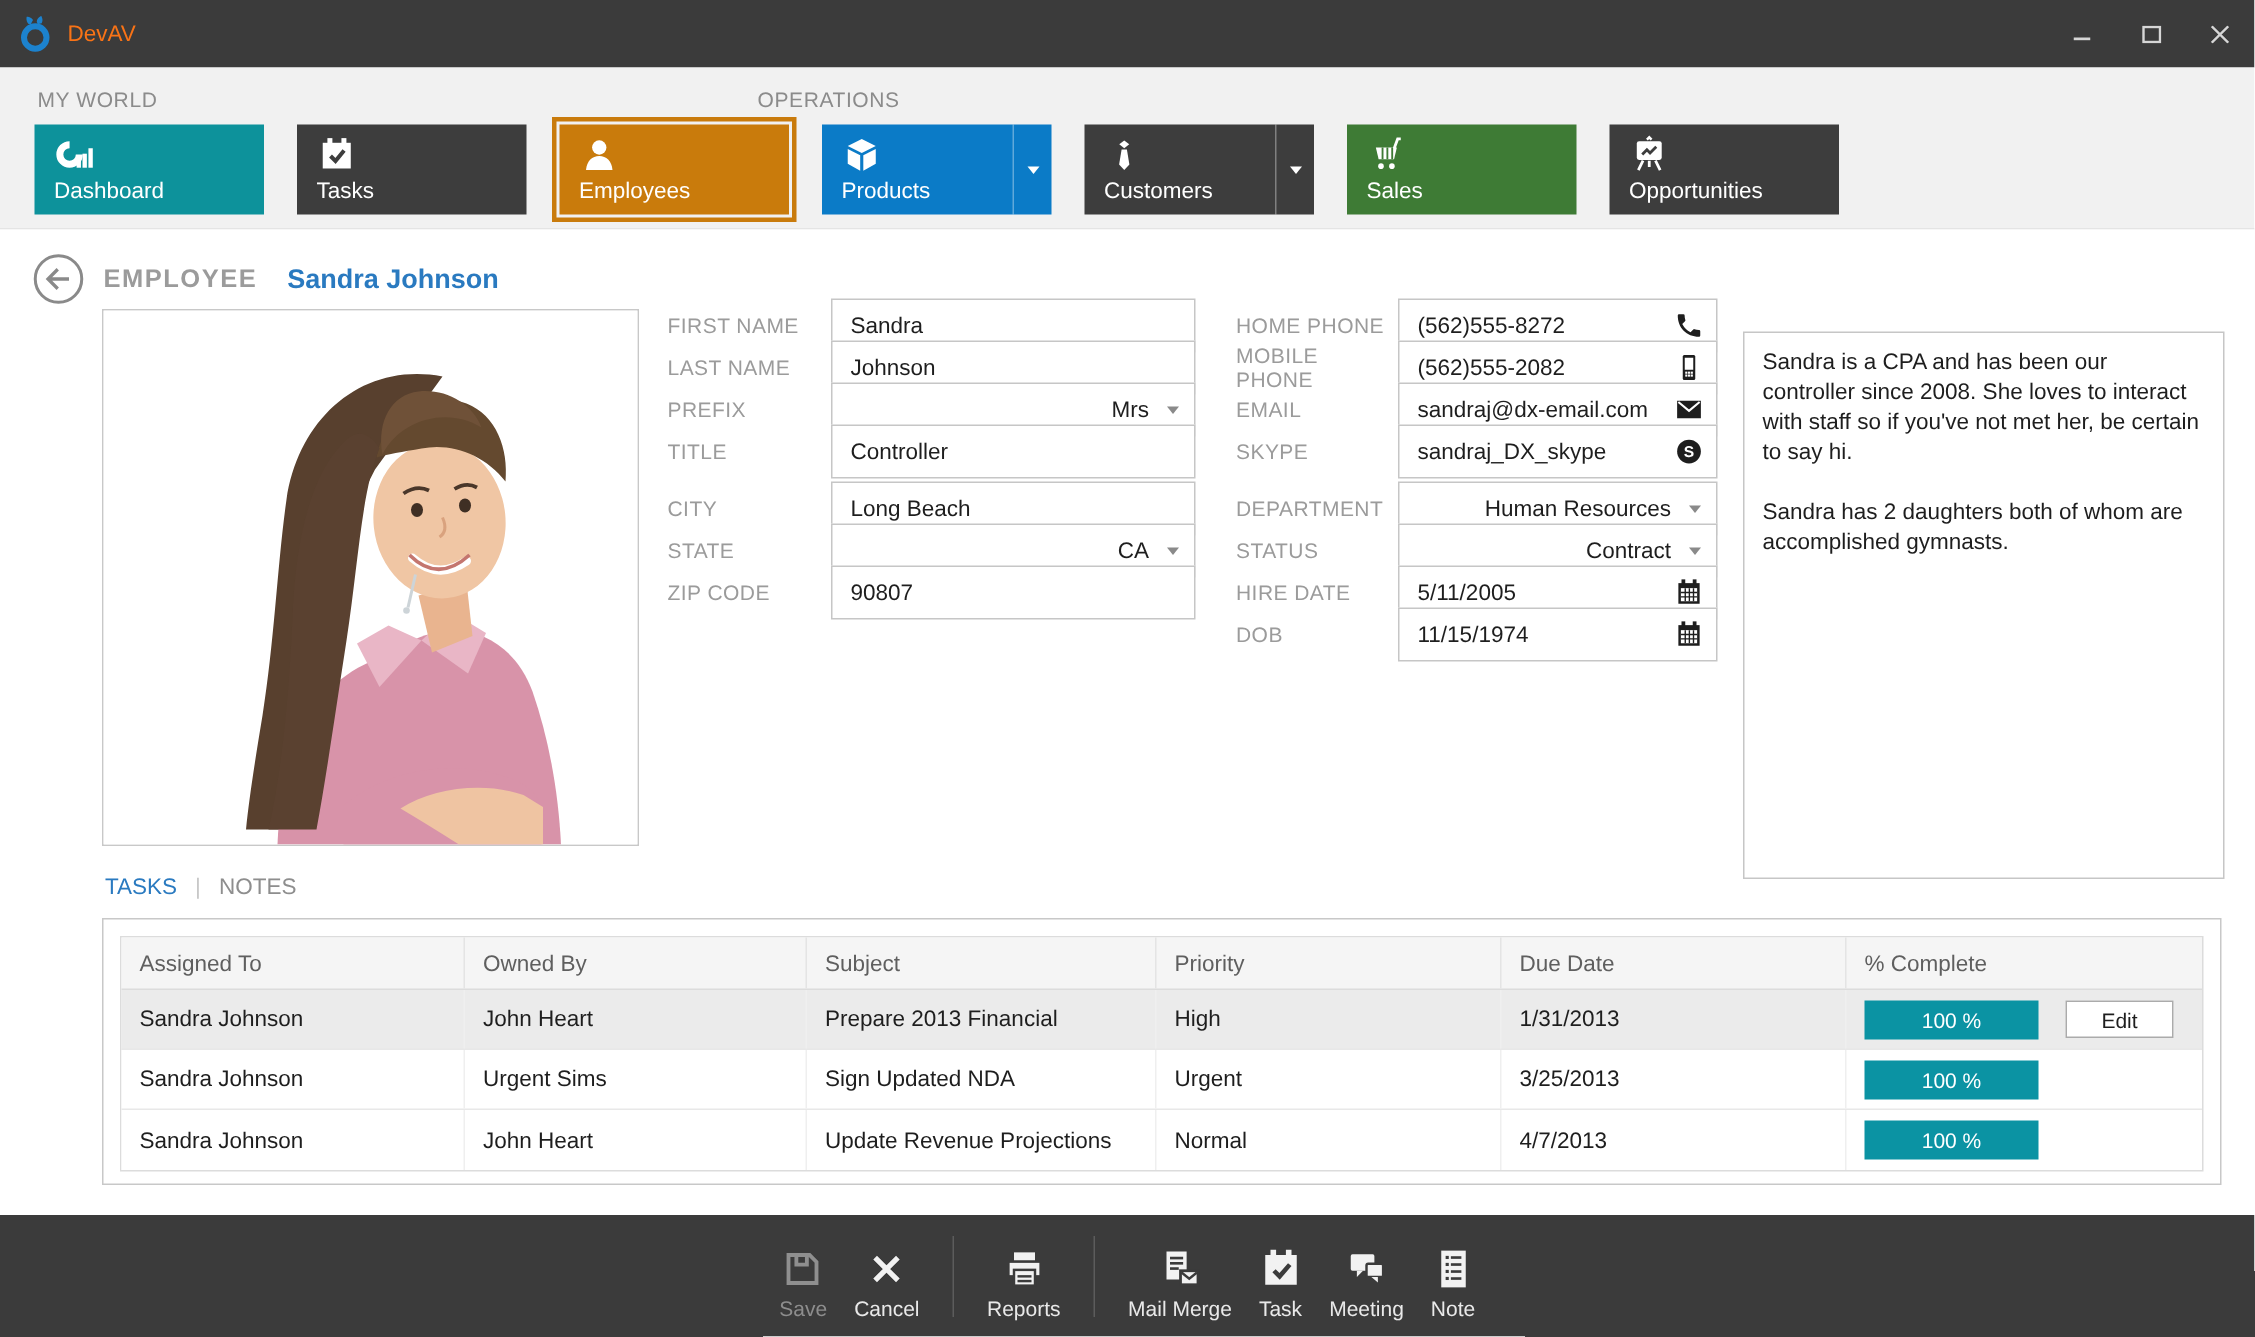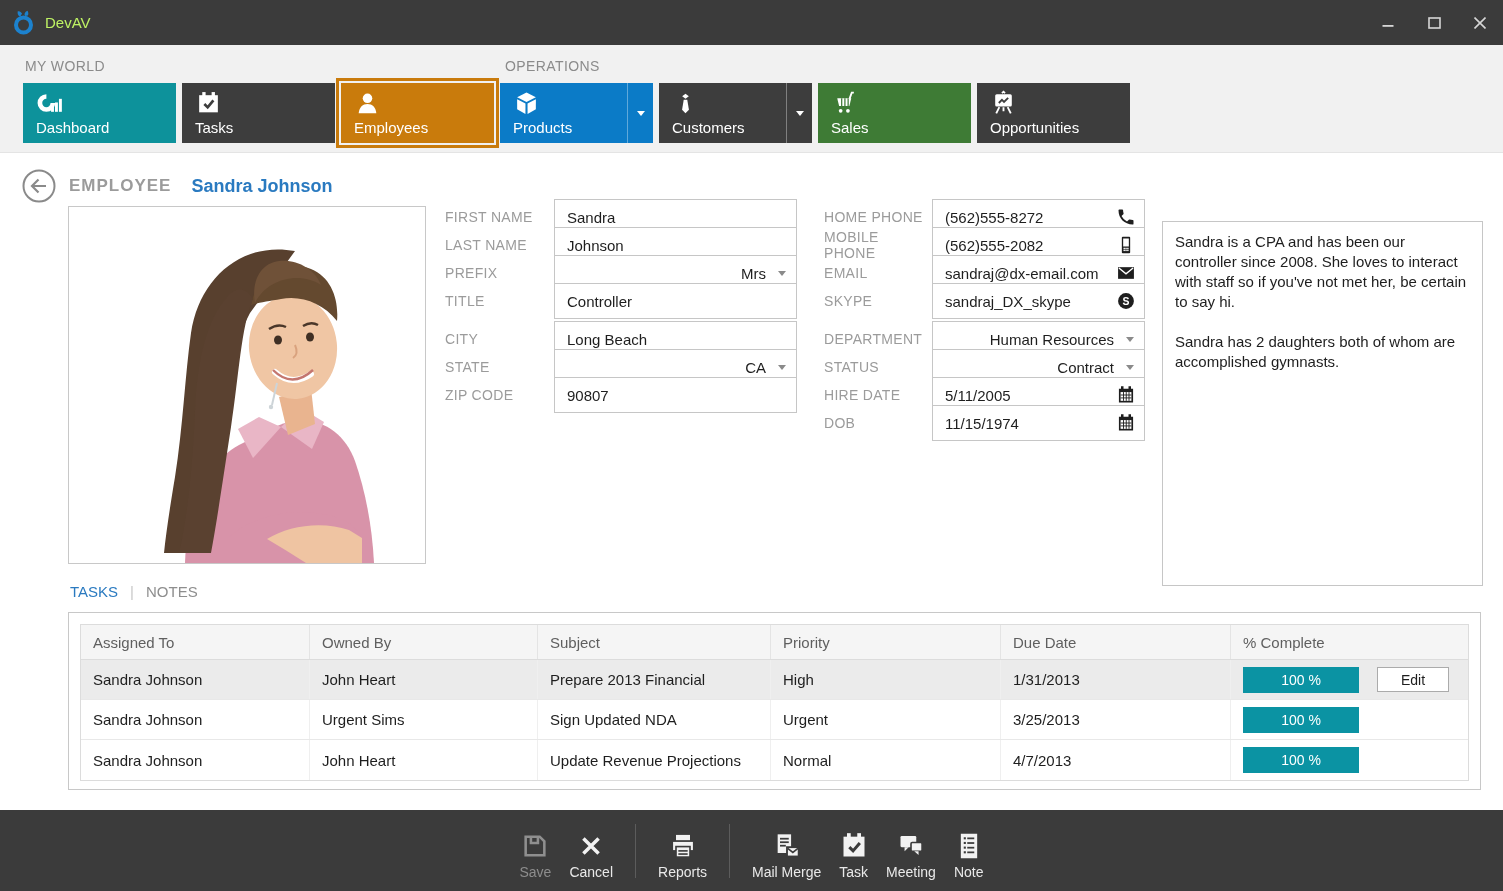--- a/index.html
+++ b/index.html
@@ -2,30 +2,30 @@
 <html><head>
 <meta charset="utf-8">
 <style>
   * { margin:0; padding:0; box-sizing:border-box; }
   html,body { width:1503px; height:891px; overflow:hidden; }
   body { font-family:"Liberation Sans","DejaVu Sans",sans-serif; background:#fff; position:relative; }
 
   
   .titlebar { position:absolute; top:0; left:0; width:100%; height:45px; background:#3B3B3B; display:flex; align-items:center; }
   .logo { margin-left:12px; width:26px; height:28px; }
-  .app-title { color:#bef264; font-size:15px; margin-left:7px; }
+  .app-title { color:#f97316; font-size:15px; margin-left:7px; }
   .win-controls { margin-left:auto; display:flex; height:100%; }
   .win-btn { width:46px; height:100%; display:flex; align-items:center; justify-content:center; cursor:pointer; }
 
   
   .ribbon { position:absolute; top:45px; left:0; width:100%; height:108px; background:#F1F1F1; border-bottom:1px solid #E4E4E4; }
   .grp-label { position:absolute; top:13px; font-size:14px; color:#8B8B8B; letter-spacing:0.4px; }
   .grp-myworld { left:25px; }
   .grp-operations { left:505px; }
-  .tiles { position:absolute; top:38px; left:23px; display:flex; gap:6px; }
+  .tiles { position:absolute; top:38px; left:23px; display:flex; gap:22px; }
   .tile { position:relative; width:153px; height:60px; cursor:pointer; flex:none; }
   .tile .t-icon { position:absolute; left:13px; top:7px; width:27px; height:27px; }
   .tile .t-label { position:absolute; left:13px; bottom:7px; color:#fff; font-size:15px; }
   .t-dashboard { background:#0D929B; }
   .t-tasks, .t-customers, .t-opportunities { background:#3D3D3D; }
   .t-employees { background:#C97B0C; box-shadow:0 0 0 2px #F1F1F1, 0 0 0 5px #C97B0C; }
   .t-products { background:#0B7BC7; }
   .t-sales { background:#3E7B35; }
   .split-zone { position:absolute; right:0; top:0; width:26px; height:100%; border-left:1px solid rgba(255,255,255,.35); display:flex; align-items:center; justify-content:center; cursor:pointer; }
   .caret-w { width:0; height:0; border-left:4.5px solid transparent; border-right:4.5px solid transparent; border-top:5px solid #fff; }

